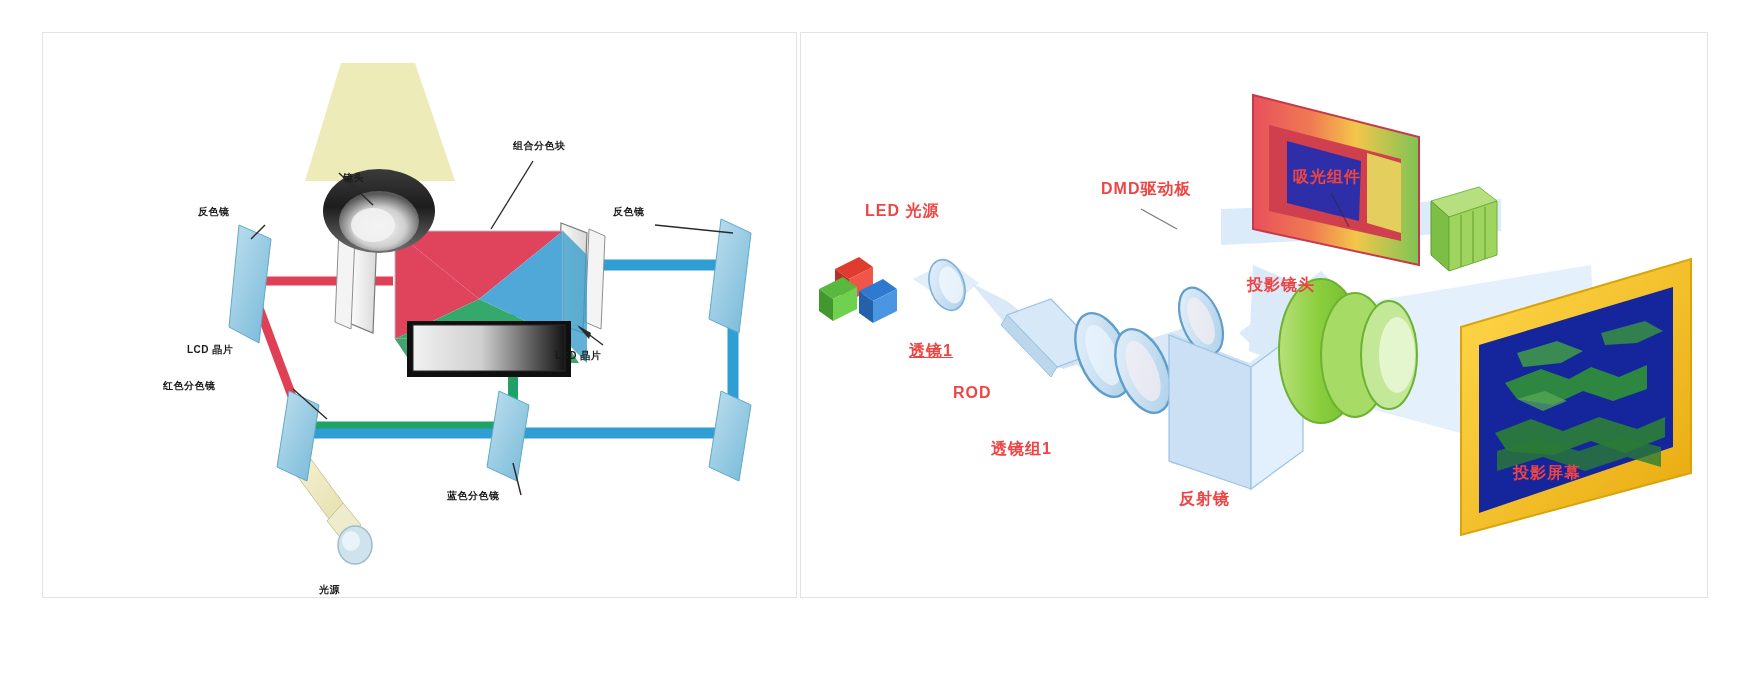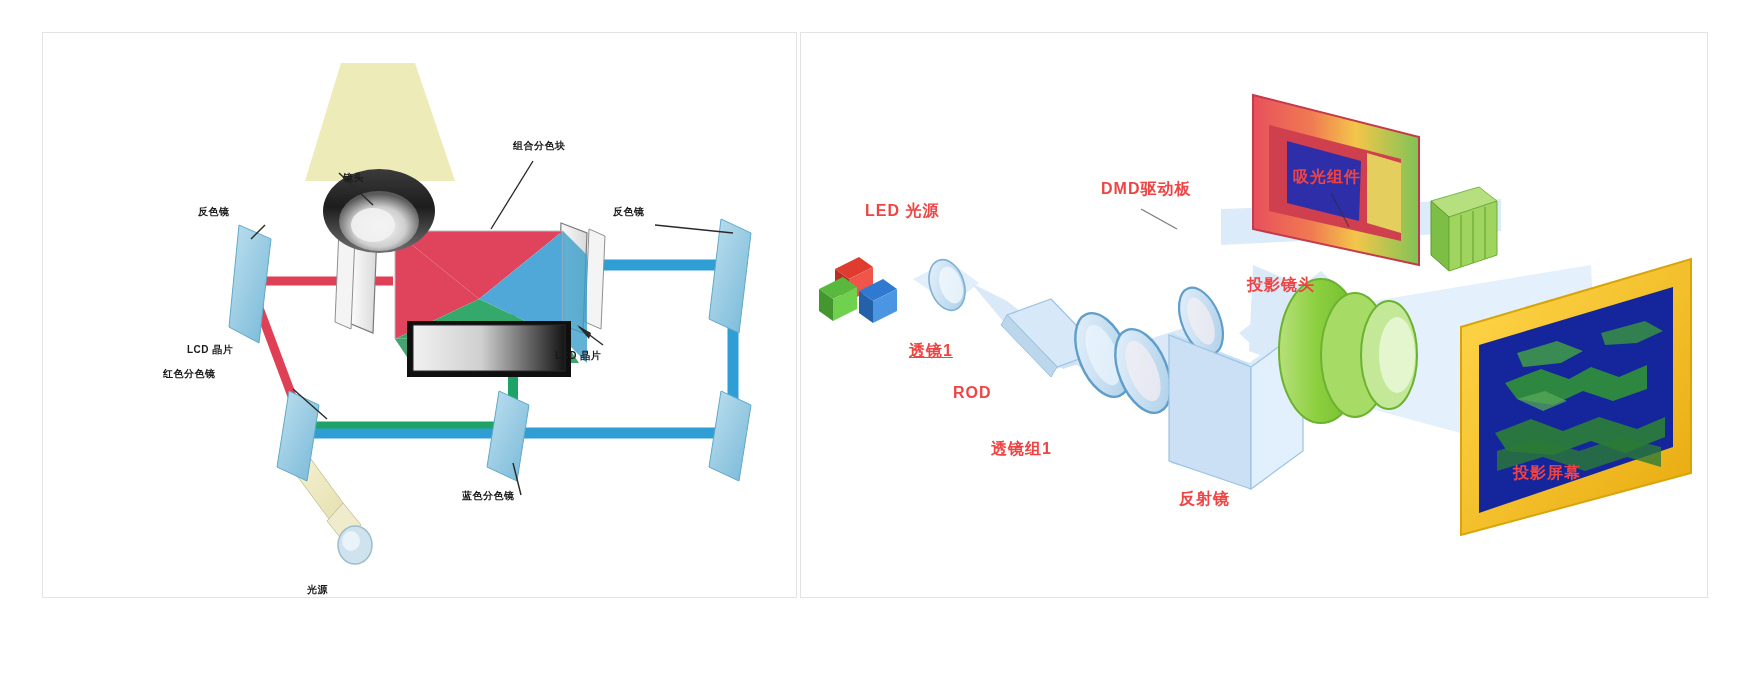--- a/index.html
+++ b/index.html
@@ -157,23 +157,23 @@
       <line class="lead" x1="560" y1="312" x2="536" y2="294"></line>
       <polygon points="534,292 548,300 546,306" fill="#2a2a2a"></polygon>
     </svg>
 
     <div class="lbl lbl-l" style="left:300px; top:140px;">镜头</div>
     <div class="lbl lbl-l" style="left:470px; top:108px;">组合分色块</div>
     <div class="lbl lbl-l" style="left:155px; top:174px;">反色镜</div>
     <div class="lbl lbl-l" style="left:570px; top:174px;">反色镜</div>
     <div class="lbl lbl-l" style="left:144px; top:312px;">LCD 晶片</div>
     <div class="lbl lbl-l" style="left:512px; top:318px;">LCD 晶片</div>
-    <div class="lbl lbl-l" style="left:120px; top:336px;">红色分色镜</div>
-    <div class="lbl lbl-l" style="left:419px; top:458px;">蓝色分色镜</div>
-    <div class="lbl lbl-l" style="left:264px; top:552px;">光源</div>
+    <div class="lbl lbl-l" style="left:120px; top:348px;">红色分色镜</div>
+    <div class="lbl lbl-l" style="left:404px; top:458px;">蓝色分色镜</div>
+    <div class="lbl lbl-l" style="left:276px; top:552px;">光源</div>
   </div>
 
   <div class="panel" id="panel-right">
 
     <svg class="layer" width="908" height="566" viewBox="0 0 908 566">
       <defs>
         <linearGradient id="beamG" x1="0" y1="0" x2="1" y2="0">
           <stop offset="0%" stop-color="#dcebf8"></stop>
           <stop offset="100%" stop-color="#bcd9f2"></stop>
         </linearGradient>

